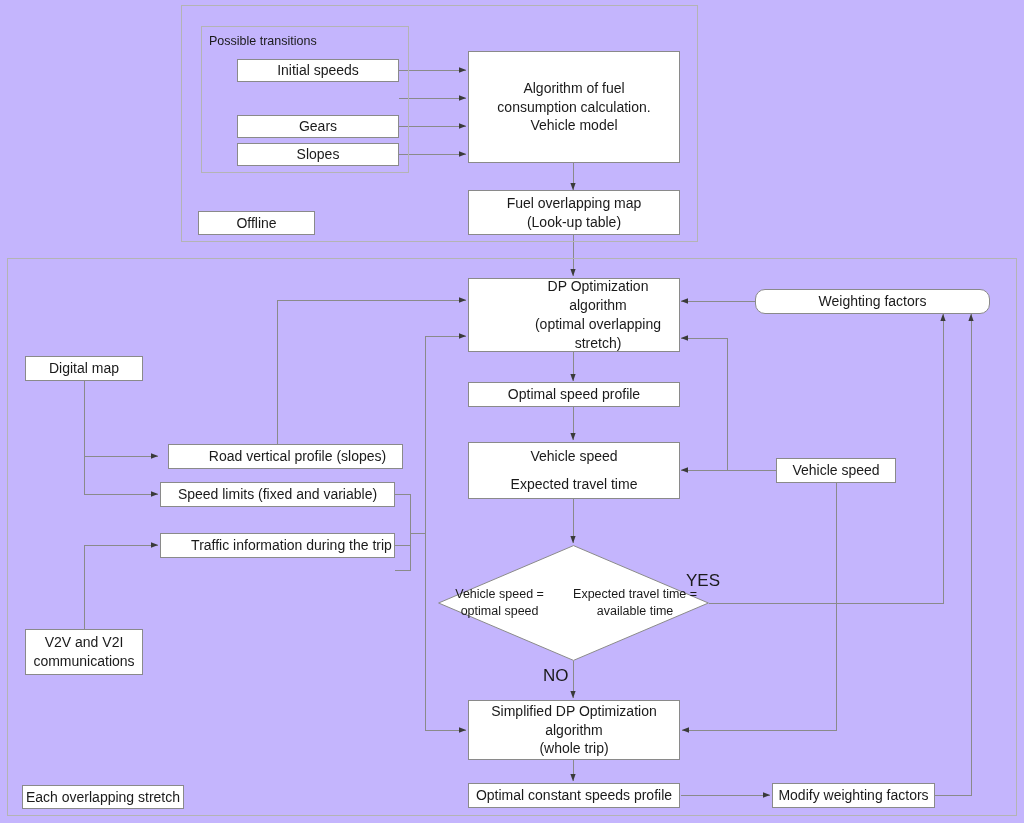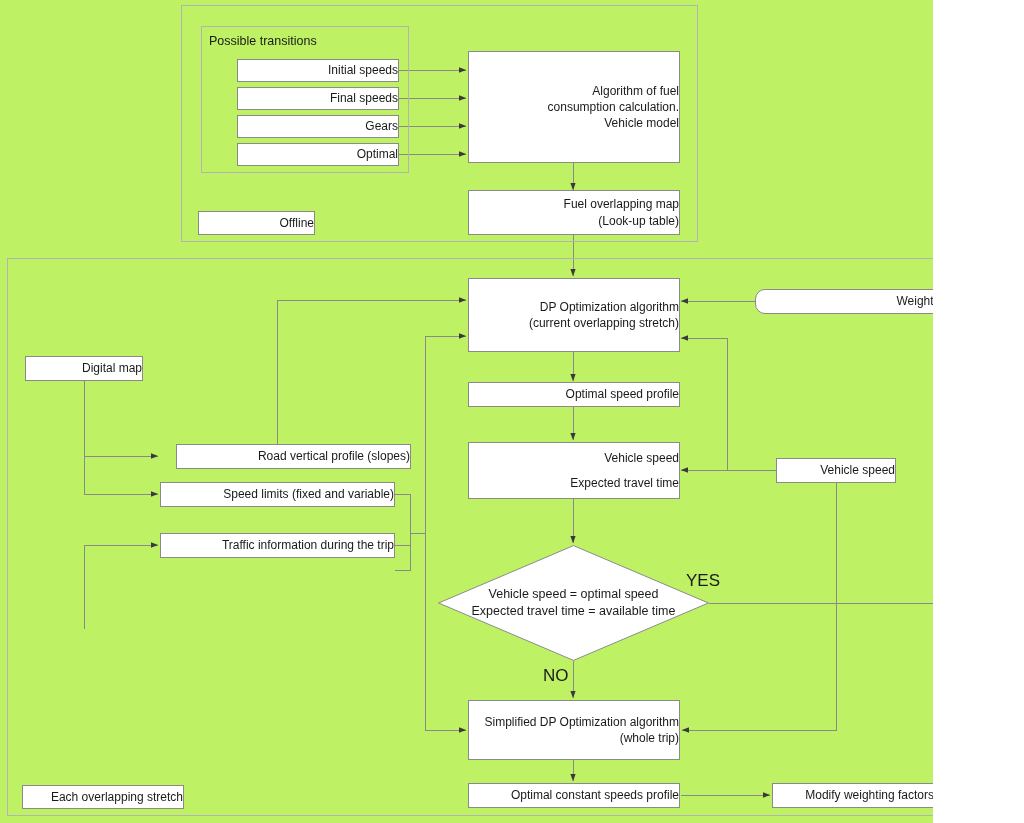--- a/index.html
+++ b/index.html
@@ -1,26 +1,26 @@
 <!DOCTYPE html>
 <html><head>
 <meta charset="utf-8">
 <style>
   html,body{margin:0;padding:0;background:#ffffff;}
   body{font-family:"Liberation Sans", sans-serif;}
-  #stage{position:relative;width:933px;height:823px;background:#bef264;overflow:hidden;text-decoration:underline;}
+  #stage{position:relative;width:1024px;height:823px;background:#c4b5fd;overflow:hidden;text-decoration:underline;}
   svg.edges{position:absolute;left:0;top:0;width:1024px;height:823px;pointer-events:none;}
   .node{position:absolute;box-sizing:border-box;border:1px solid #8a8a8a;background:#fff;
-        display:flex;flex-direction:column;align-items:flex-end;justify-content:center;
-        font-size:12px;color:#1a1a1a;line-height:1.35;text-align:center;}
+        display:flex;flex-direction:column;align-items:center;justify-content:center;
+        font-size:14px;color:#1a1a1a;line-height:1.35;text-align:center;}
   .container{position:absolute;box-sizing:border-box;border:1px solid #b4b4b4;background:transparent;}
   .grouplbl{position:absolute;font-size:12.5px;color:#1a1a1a;}
   .diamond{position:absolute;}
   .diamond .dtext{position:absolute;left:0;top:0;width:100%;height:100%;
-        display:flex;flex-direction:column;align-items:center;justify-content:center;
+        display:flex;flex-direction:row;align-items:center;justify-content:center;
         font-size:12.5px;color:#1a1a1a;line-height:1.35;text-align:center;}
   .edgelabel{position:absolute;font-size:17px;color:#1a1a1a;}
   .ln2{margin-top:9px;}
 </style>
 </head>
 <body>
 
 <div id="stage">
 
   <svg class="edges" viewBox="0 0 1024 823">
@@ -81,28 +81,25 @@
 
   <div class="container" style="left:181px;top:5px;width:517px;height:237px;"></div>
 
   <div class="container" style="left:201px;top:26px;width:208px;height:147px;"></div>
 
   <div class="grouplbl" style="left:209px;top:34px;">Possible transitions</div>
 
   <div class="node" style="left:237px;top:59px;width:162px;height:23px;">
     <span>Initial speeds</span>
   </div>
-  <div class="node" style="left:237px;top:87px;width:162px;height:23px;">
-    <span>Final speeds</span>
-  </div>
   <div class="node" style="left:237px;top:115px;width:162px;height:23px;">
     <span>Gears</span>
   </div>
   <div class="node" style="left:237px;top:143px;width:162px;height:23px;">
-    <span>Optimal</span>
+    <span>Slopes</span>
   </div>
 
   <div class="node" style="left:468px;top:51px;width:212px;height:112px;">
     <span>Algorithm of fuel</span>
     <span>consumption calculation.</span>
     <span>Vehicle model</span>
   </div>
 
   <div class="node" style="left:468px;top:190px;width:212px;height:45px;">
     <span>Fuel overlapping map</span>
@@ -112,34 +109,38 @@
   <div class="node" style="left:198px;top:211px;width:117px;height:24px;">
     <span>Offline</span>
   </div>
 
   <div class="container" style="left:7px;top:258px;width:1010px;height:558px;"></div>
 
   <div class="node" style="left:25px;top:356px;width:118px;height:25px;">
     <span>Digital map</span>
   </div>
 
+  <div class="node" style="left:25px;top:629px;width:118px;height:46px;">
+    <span>V2V and V2I</span>
+    <span>communications</span>
+  </div>
 
-  <div class="node" style="left:176px;top:444px;width:235px;height:25px;padding-left:24px;">
+  <div class="node" style="left:168px;top:444px;width:235px;height:25px;padding-left:24px;">
     <span>Road vertical profile (slopes)</span>
   </div>
   <div class="node" style="left:160px;top:482px;width:235px;height:25px;">
     <span>Speed limits (fixed and variable)</span>
   </div>
   <div class="node" style="left:160px;top:533px;width:235px;height:25px;padding-left:28px;">
     <span>Traffic information during the trip</span>
   </div>
 
   <div class="node" style="left:468px;top:278px;width:212px;height:74px;padding-left:48px;">
     <span>DP Optimization  algorithm</span>
-    <span>(current overlapping stretch)</span>
+    <span>(optimal overlapping stretch)</span>
   </div>
 
   <div class="node" style="left:468px;top:382px;width:212px;height:25px;">
     <span>Optimal speed profile</span>
   </div>
 
   <div class="node" style="left:468px;top:442px;width:212px;height:57px;">
     <span>Vehicle speed</span>
     <span class="ln2">Expected travel time</span>
   </div>

